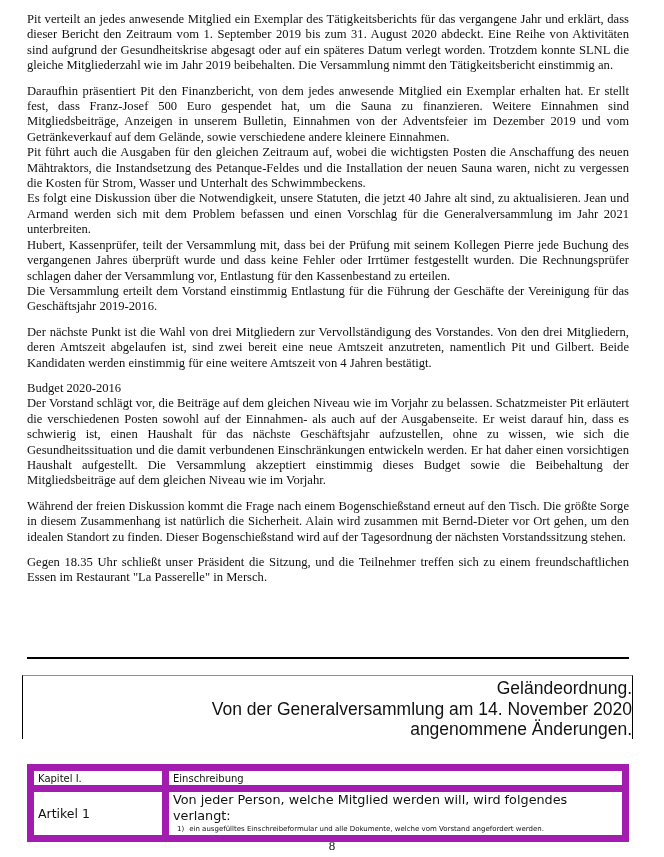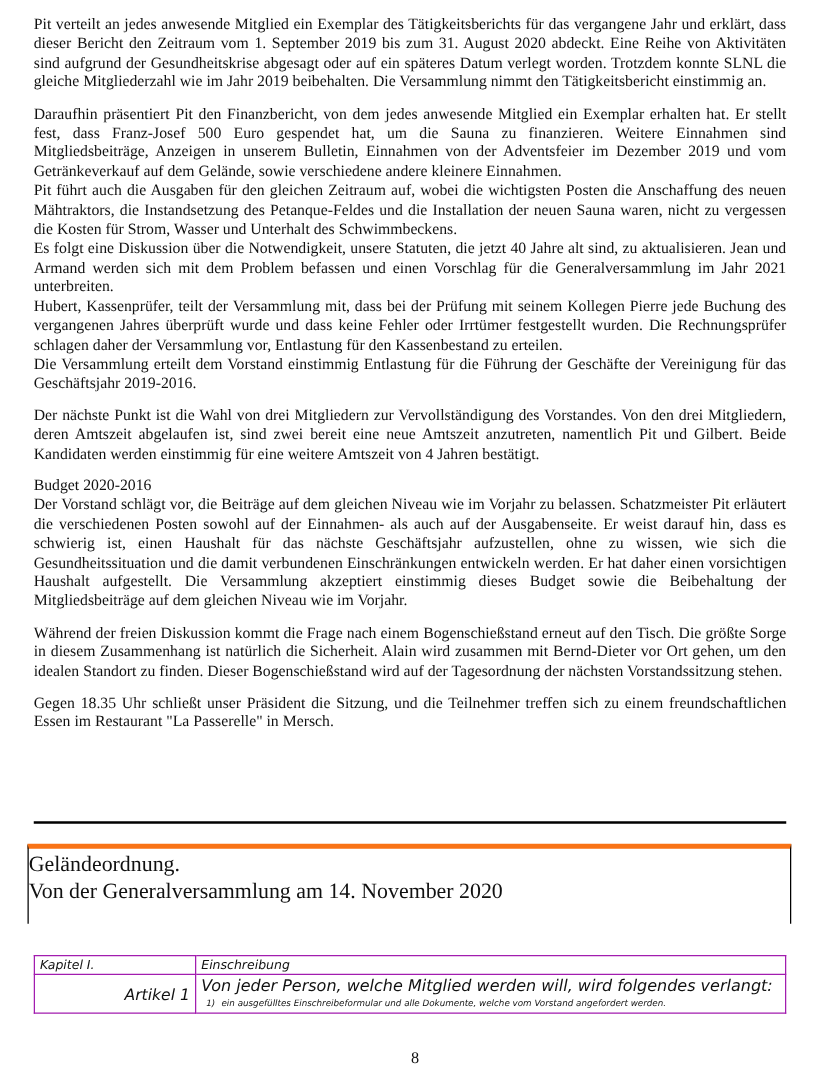--- a/index.html
+++ b/index.html
@@ -13,35 +13,35 @@
     margin: 0;
   }
   .para { margin: 0 0 10px 0; }
   .para.tight { margin-bottom: 0; }
   .divider {
     position: absolute; left: 27px; top: 657px; width: 602px; height: 0;
     border-top: 2px solid #000;
   }
   .title-box {
     position: absolute; left: 22px; top: 675px; width: 611px; height: 64px;
-    border-top: 4px solid #f97316; border-left: 1px solid #000; border-right: 1px solid #000;
-    box-sizing: border-box; text-align: left;
-    font-family: Liberation Serif, serif; font-size: 17.5px; line-height: 20.5px;
+    border-top: 1px solid #f97316; border-left: 1px solid #000; border-right: 1px solid #000;
+    box-sizing: border-box; text-align: right;
+    font-family: Liberation Sans, sans-serif; font-size: 17.5px; line-height: 20.5px;
     padding-top: 2px;
   }
   .title-box div { margin: 0; }
   .rule-table {
     position: absolute; left: 27px; top: 764px; width: 602px;
     border-collapse: collapse;
     font-family: "DejaVu Sans", sans-serif;
   }
-  .rule-table td { border: 1px solid #a21caf; padding: 0 4px; vertical-align: middle; font-style: italic; }
+  .rule-table td { border: 7px solid #a21caf; padding: 0 4px; vertical-align: middle; }
   .rule-table .hdr td { font-size: 10px; height: 14px; font-weight: normal; }
   .rule-table .c1 { width: 120px; }
-  .rule-table .art { text-align: right; font-size: 12.5px; height: 30px; }
+  .rule-table .art { text-align: left; font-size: 12.5px; height: 30px; }
   .req-main { font-size: 12.8px; line-height: 16px; }
   .req-sub { font-size: 7px; line-height: 11px; padding-left: 4px; }
   .req-sub .num { margin-right: 5px; }
   .page-number {
     position: absolute; left: 0; width: 664px; top: 838px; text-align: center;
     font-family: "Liberation Serif", serif; font-size: 13px;
   }
 </style>
 </head>
 <body>
@@ -72,20 +72,21 @@
       <div>Gegen 18.35 Uhr schließt unser Präsident die Sitzung, und die Teilnehmer treffen sich zu einem freundschaftlichen Essen im Restaurant "La Passerelle" in Mersch.</div>
     </div>
   </div>
 </div>
 
 <div class="divider"></div>
 
 <div class="title-box">
   <div>Geländeordnung.</div>
   <div>Von der Generalversammlung am 14. November 2020</div>
+  <div>angenommene Änderungen.</div>
 </div>
 
 <table class="rule-table">
   <tbody>
       <tr class="hdr">
     <td class="c1">Kapitel I.</td>
     <td>Einschreibung</td>
   </tr>
   <tr>
     <td class="c1 art">Artikel 1</td>

